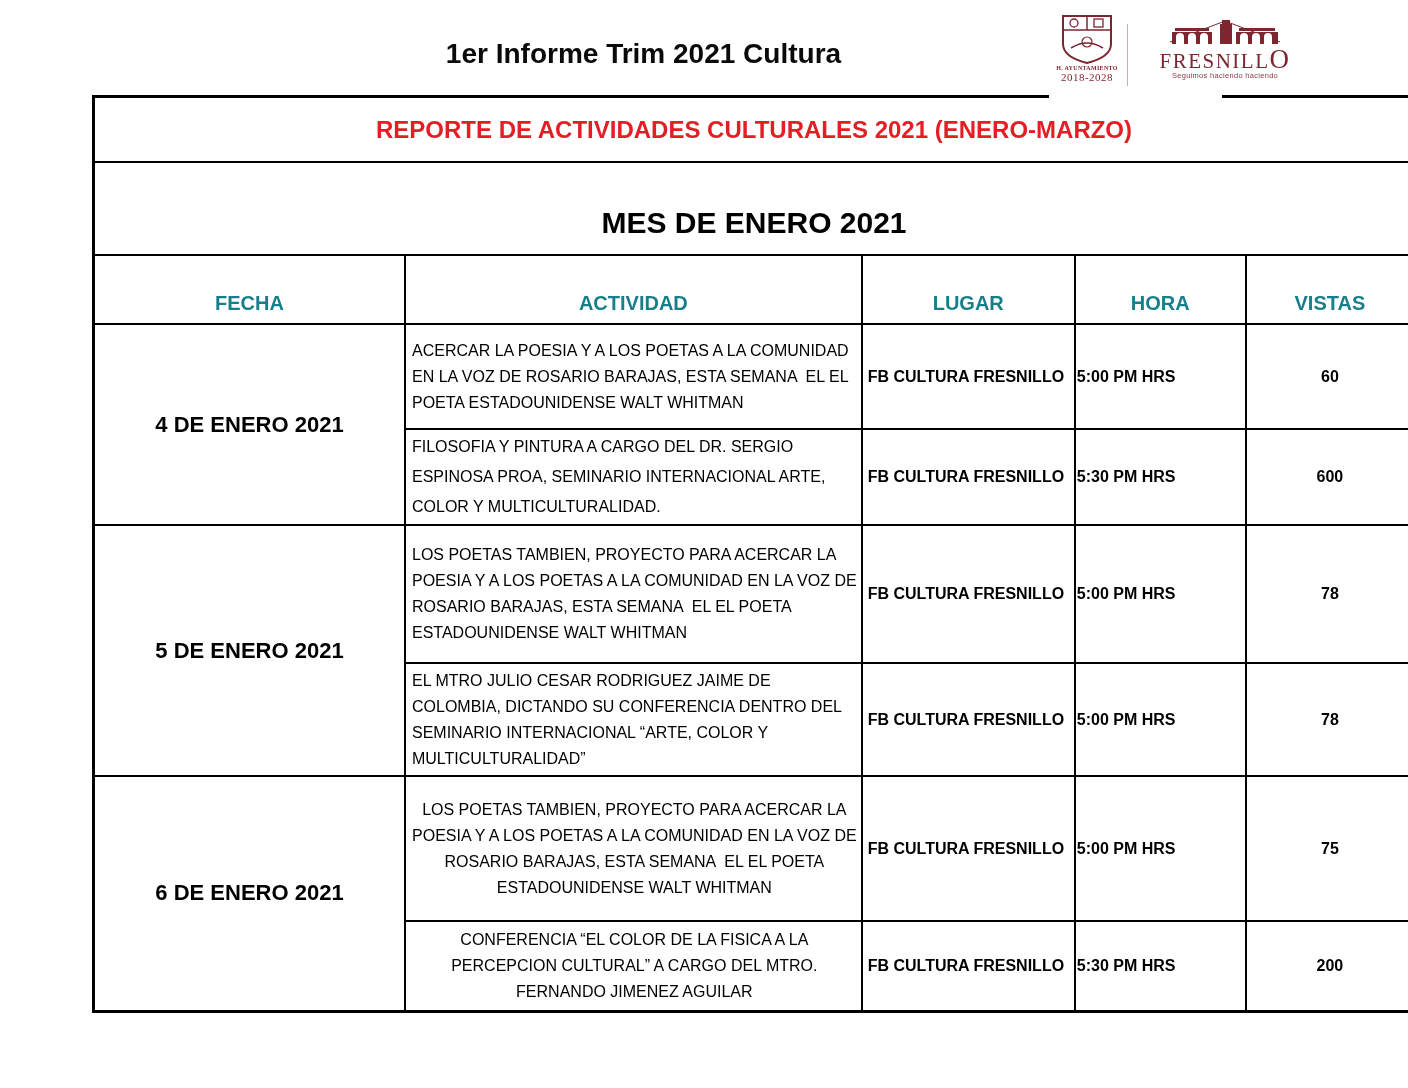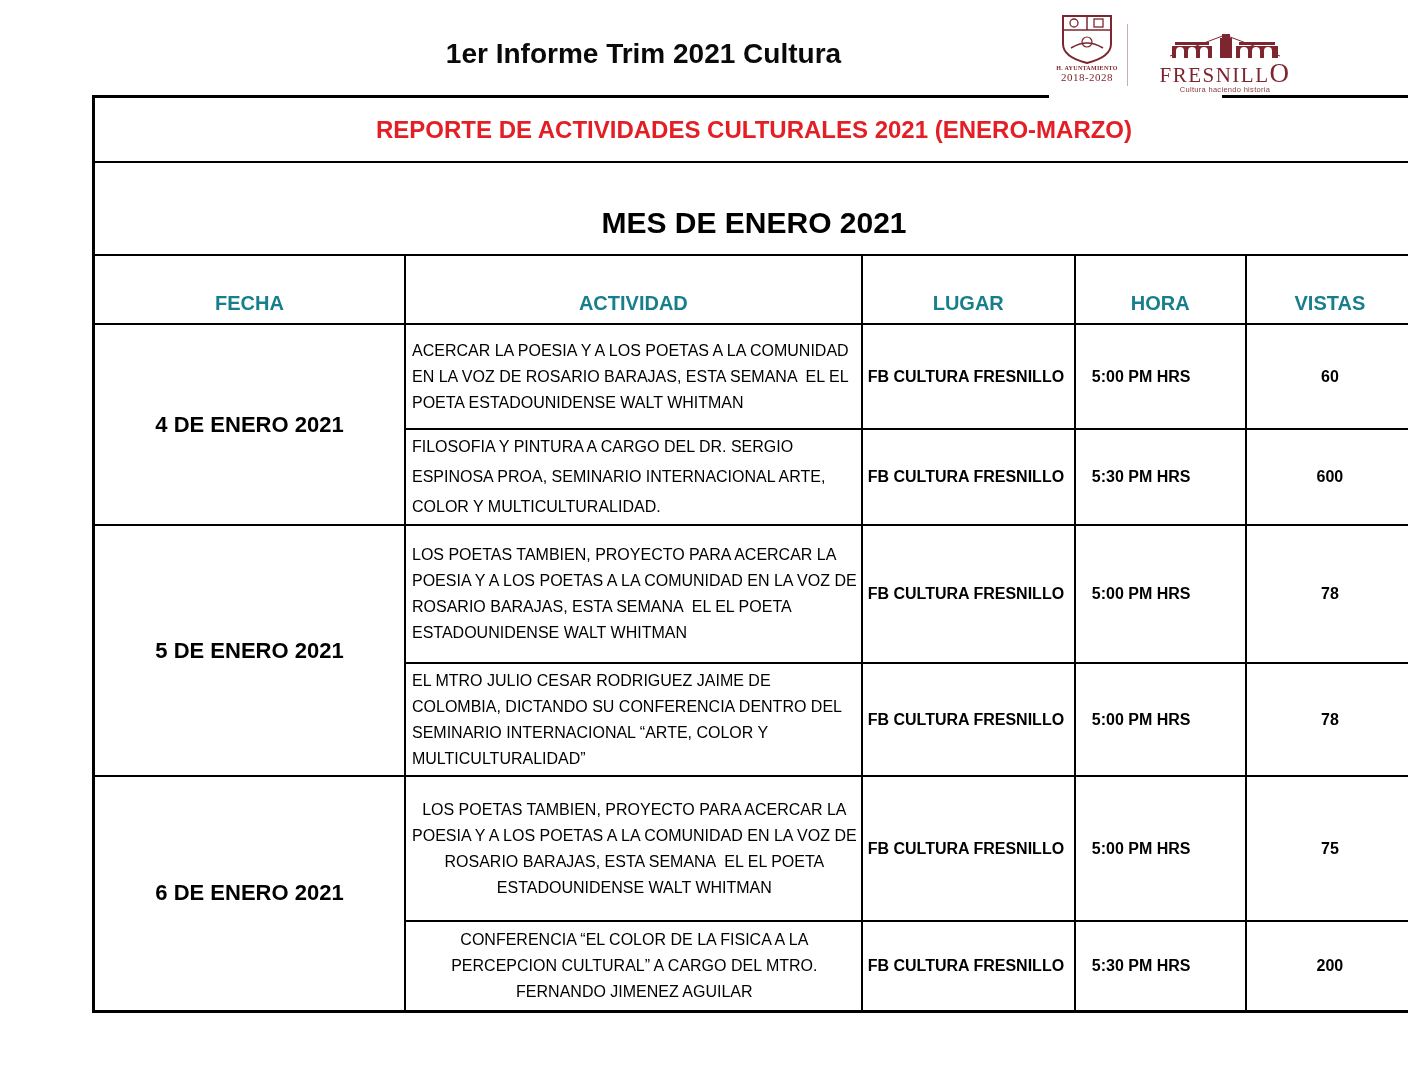--- a/index.html
+++ b/index.html
@@ -13,21 +13,21 @@
     position:absolute;left:92px;top:38px;width:1103px;
     text-align:center;font-size:28px;font-weight:bold;color:#0a0a0a;
     letter-spacing:0px;
   }
   .logo-strip{position:absolute;left:1040px;top:10px;width:360px;height:90px;}
   .crest{position:absolute;left:12px;top:4px;width:70px;text-align:center;color:#7d2630;}
   .crest svg{display:block;margin:0 auto;}
   .crest .l1{font-size:6px;font-weight:bold;letter-spacing:.3px;margin-top:1px;font-family:"Liberation Serif",serif;}
   .crest .l2{font-size:11px;font-family:"Liberation Serif",serif;letter-spacing:.5px;}
   .logo-divider{position:absolute;left:87px;top:14px;width:1px;height:62px;background:#c9aeb1;}
-  .fresnillo{position:absolute;left:100px;top:22px;width:170px;text-align:center;color:#7d2630;}
+  .fresnillo{position:absolute;left:100px;top:8px;width:170px;text-align:center;color:#7d2630;}
   .fresnillo svg{display:block;margin:0 auto;}
   .fresnillo .word{
     font-family:"Liberation Serif",serif;font-size:21px;letter-spacing:1.5px;
     color:#7d2630;line-height:20px;margin-top:1px;
   }
   .fresnillo .word .bigO{font-size:27px;}
   .fresnillo .tagline{font-size:7.5px;color:#8a3a42;margin-top:0px;letter-spacing:.3px;}
   
   .tbl-wrap{position:absolute;left:92px;top:95px;}
   table.report{
@@ -57,21 +57,21 @@
     line-height:26px;padding:2px 4px 2px 6px;white-space:pre-wrap;
   }
   td.act.tight{line-height:30px;margin-left:40px;}
   td.act.center{text-align:center;}
   td.lugar{
     vertical-align:middle;text-align:left;font-size:16px;font-weight:bold;color:#000;
     line-height:26px;padding-left:5px;
   }
   td.hora{
     vertical-align:middle;text-align:left;font-size:16px;font-weight:bold;color:#000;
-    padding-left:16px;
+    padding-left:1px;
   }
   td.vistas{
     vertical-align:middle;text-align:center;font-size:16px;font-weight:bold;color:#000;
   }
   
   .border-patch{position:absolute;left:1049px;top:93px;width:173px;height:7px;background:#fff;z-index:5;}
 </style>
 </head>
 <body>
 
@@ -106,21 +106,21 @@
         <rect x="70" y="6" width="12" height="20" fill="#7d2630"></rect>
         <rect x="72" y="2" width="8" height="4" fill="#7d2630"></rect>
         <rect x="86" y="14" width="42" height="12" fill="#7d2630"></rect>
         <rect x="89" y="10" width="36" height="3" fill="#7d2630"></rect>
         <path d="M90 26 v-7 a4 4 0 0 1 8 0 v7 Z" fill="#ffffff"></path>
         <path d="M102 26 v-7 a4 4 0 0 1 8 0 v7 Z" fill="#ffffff"></path>
         <path d="M114 26 v-7 a4 4 0 0 1 8 0 v7 Z" fill="#ffffff"></path>
       </svg>
     </span>
     <div class="word"><span style="text-transform:uppercase">Fresnill</span><span class="bigO">O</span></div>
-    <div class="tagline">Cultura haciendo historia</div>
+    <div class="tagline">Seguimos haciendo haciendo</div>
   </div>
 </div>
 
 <div class="tbl-wrap">
   <table class="report">
     <colgroup>
       <col style="width:266px">
         <col style="width:390px">
         <col style="width:182px">
         <col style="width:146px">

